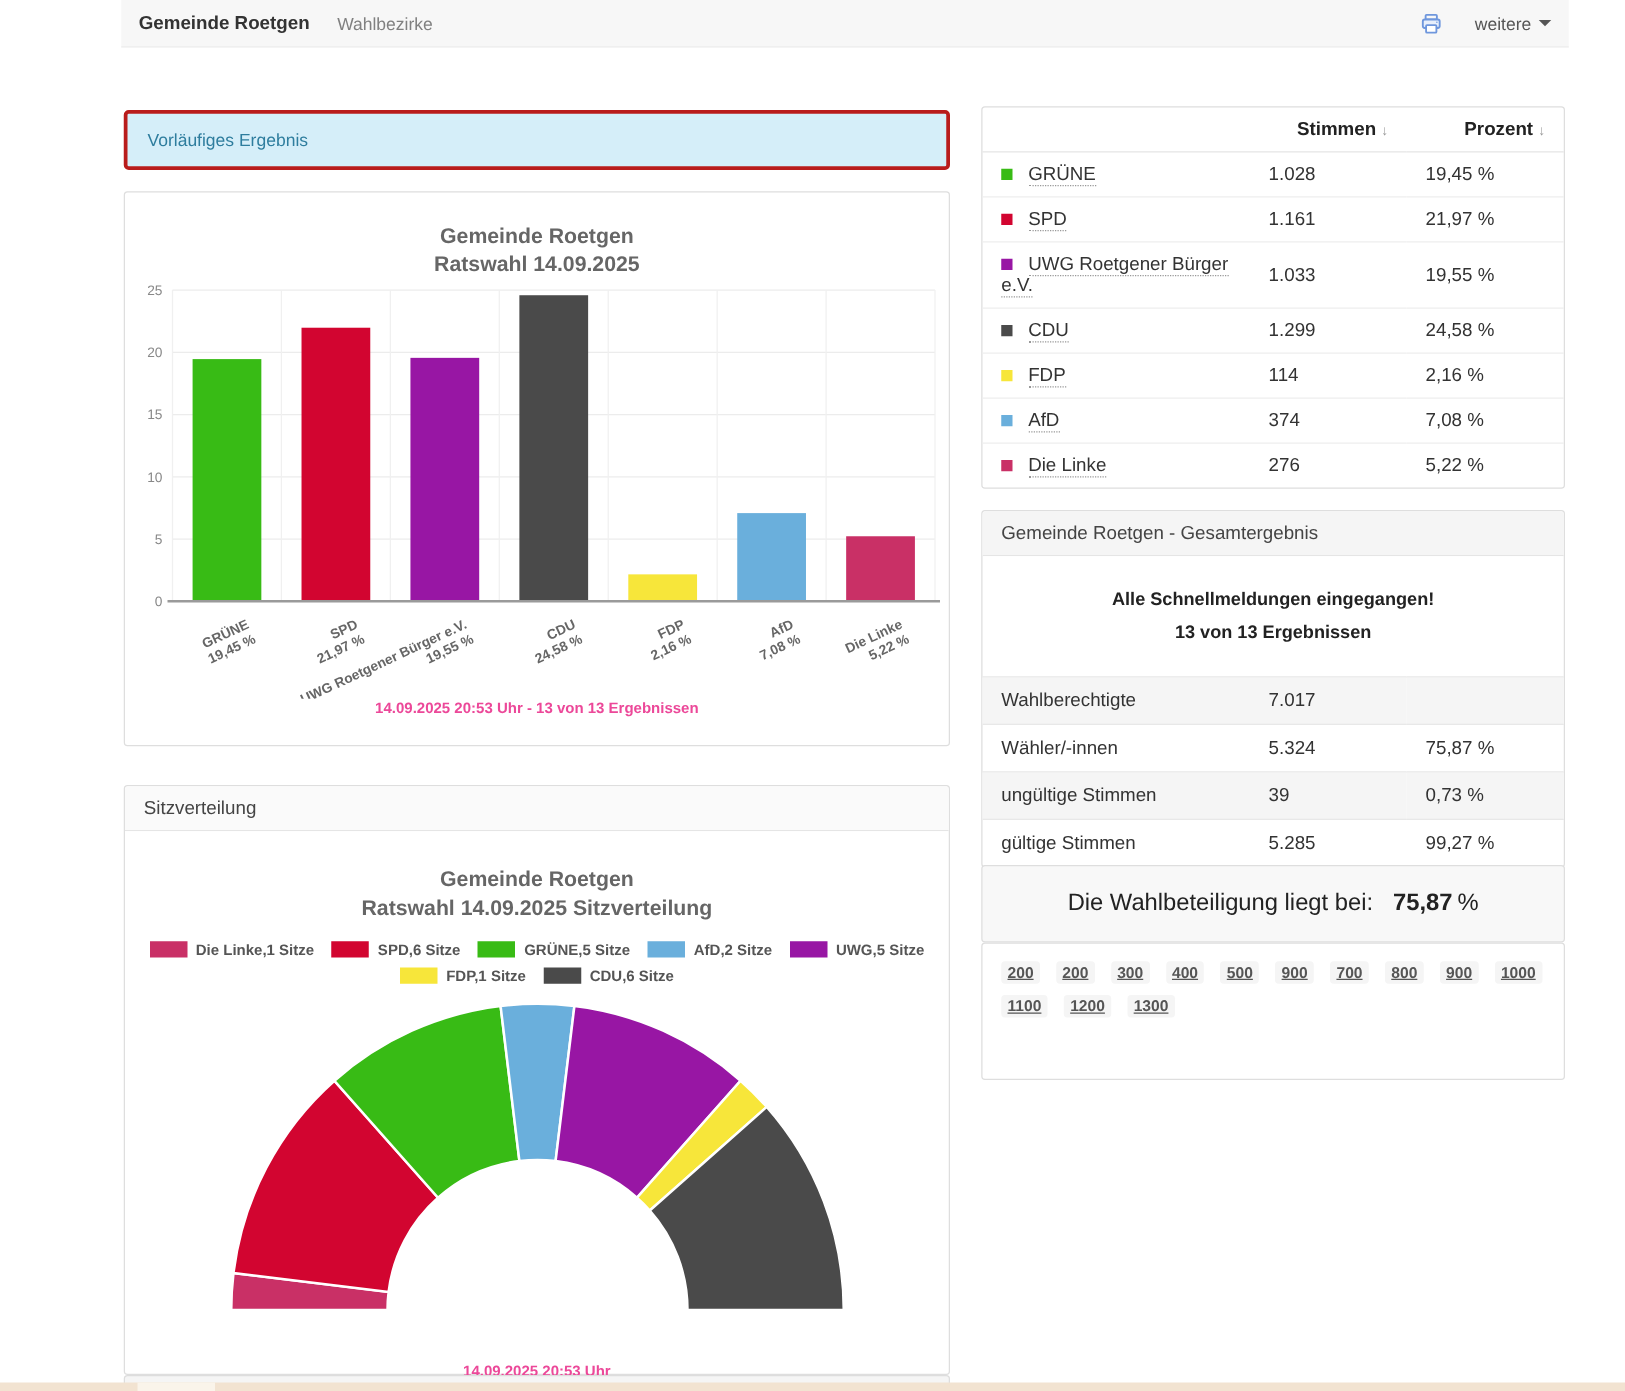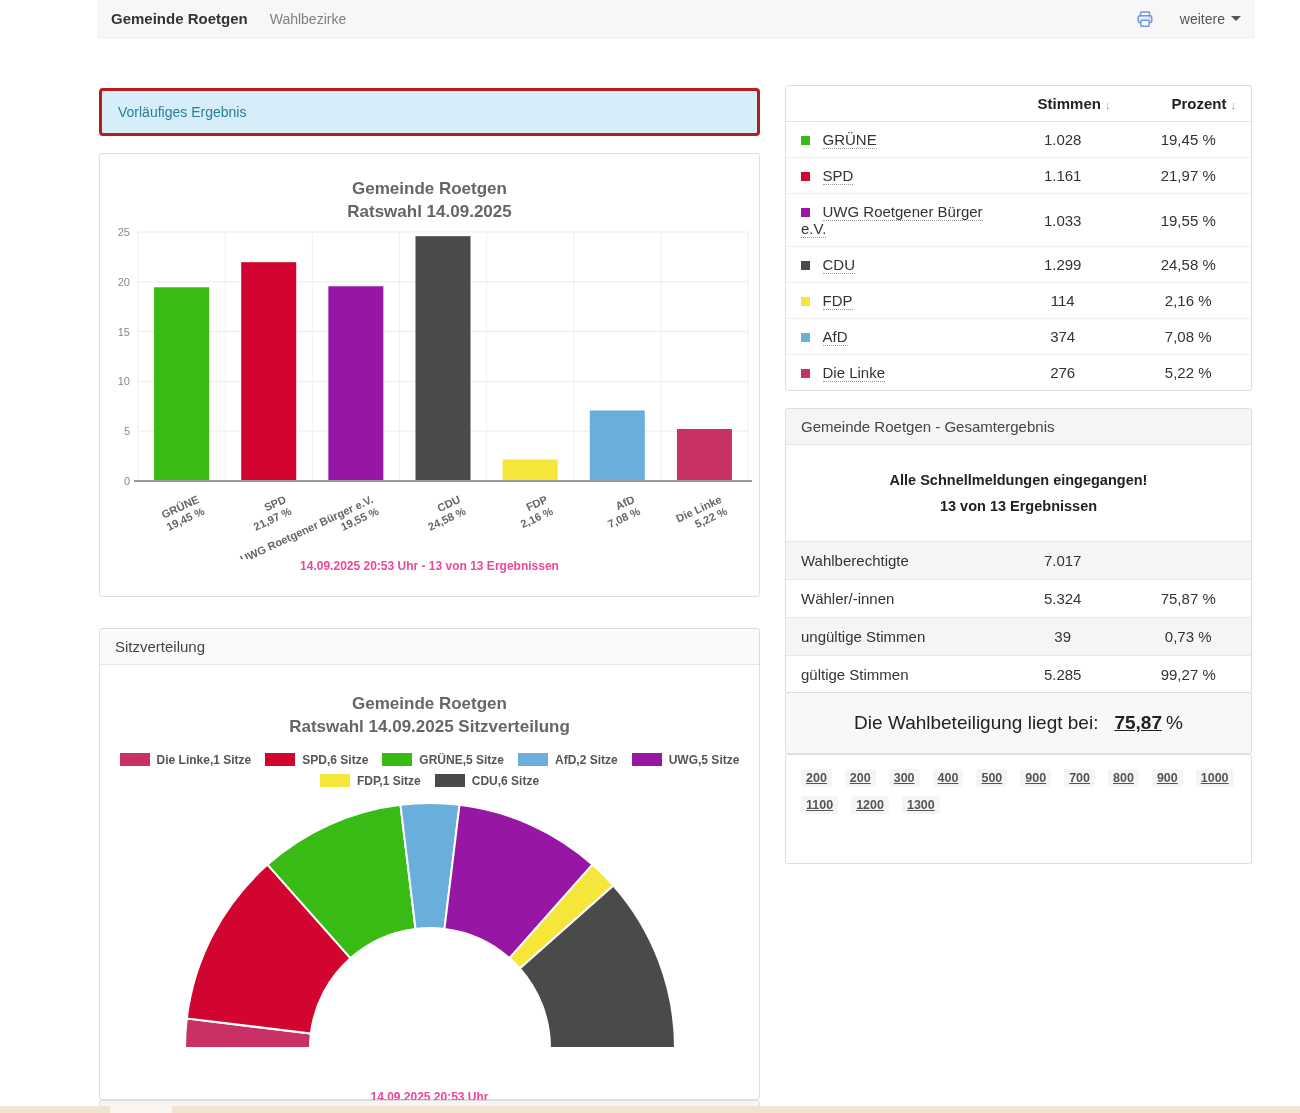--- a/index.html
+++ b/index.html
@@ -43,34 +43,34 @@
 
   
   .results-card { left:785px; top:85px; width:467px; height:auto; }
   table.results { width:100%; border-collapse:collapse; font-size:15px; }
   table.results th { text-align:right; font-weight:700; color:#222; padding:9px 15px; border-bottom:1px solid #e5e5e5; }
   table.results td { padding:9px 15px; border-bottom:1px solid #eee; }
   table.results tr:last-child td { border-bottom:none; }
   .sort-icon { color:#999; font-size:11px; font-weight:400; margin-left:4px; }
   .sq { width:9px; height:9px; display:inline-block; }
   .party-link { color:#333; border-bottom:1px dotted #999; cursor:pointer; }
-  .td-num { text-align:center; white-space:nowrap; }
+  .td-num { text-align:left; white-space:nowrap; }
 
   
   .total-card { left:785px; top:408px; width:467px; height:auto; }
   .total-msg { text-align:center; font-size:14.5px; font-weight:700; color:#222; padding:22px 10px; line-height:1.8; }
   table.totals { width:100%; border-collapse:collapse; font-size:15px; }
   table.totals td { padding:10px 15px; border-top:1px solid #e8e8e8; }
   table.totals tr.striped td { background:#f5f5f5; }
 
   
   .turnout-card { left:785px; top:692px; width:467px; height:62px;
                   background:#f8f8f8; display:flex; align-items:center; justify-content:center;
                   font-size:19px; color:#222; }
-  .turnout-card b { margin:0 4px 0 16px;text-decoration:underline; }
+  .turnout-card b { margin:0 4px 0 16px; }
 
   
   .districts-card { left:785px; top:754px; width:467px; height:110px; }
   .pill-wrap { display:flex; flex-wrap:wrap; gap:9px 13px; padding:14px 15px; }
   .pill { background:#f5f5f5; border-radius:3px; padding:2px 5px;
           font-size:12.5px; font-weight:700; color:#555; text-decoration:underline;
           cursor:pointer; }
 
   
   .next-panel-stub { position:absolute; left:99px; top:1100px; width:661px; height:13px;

